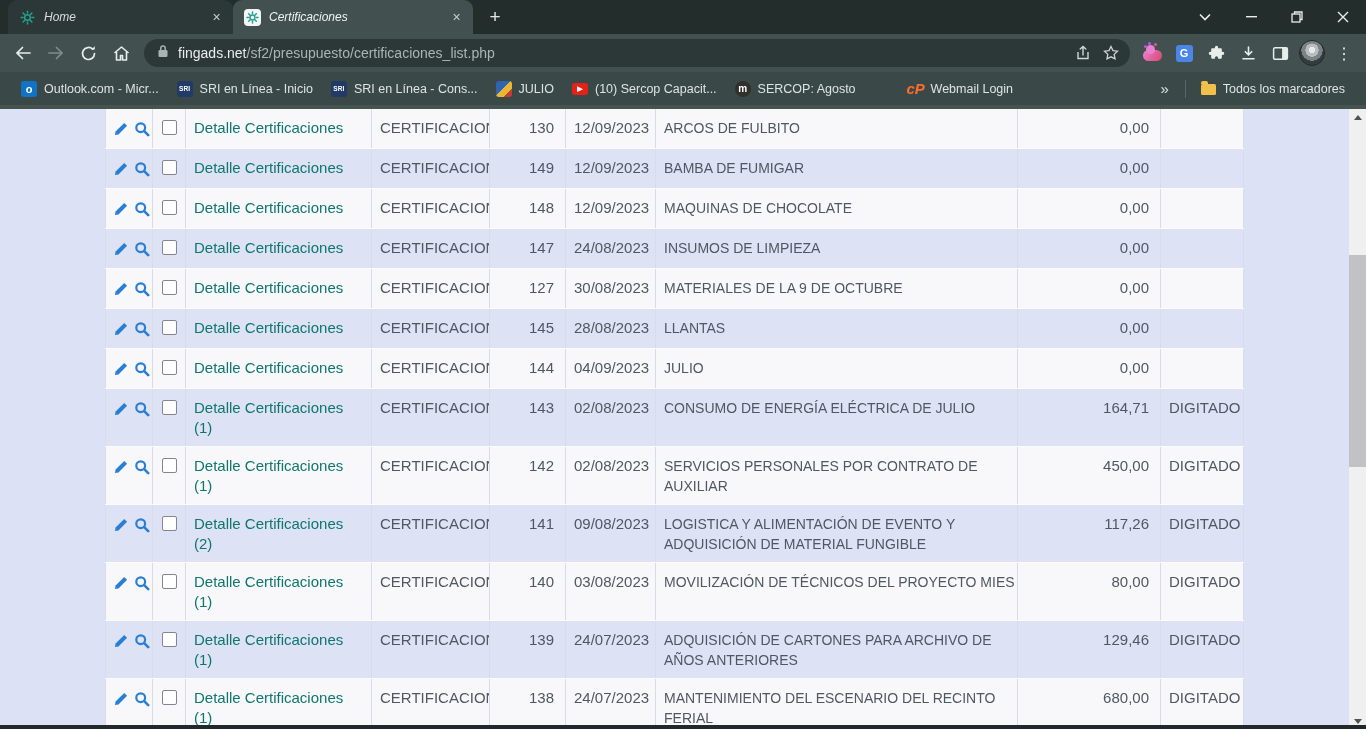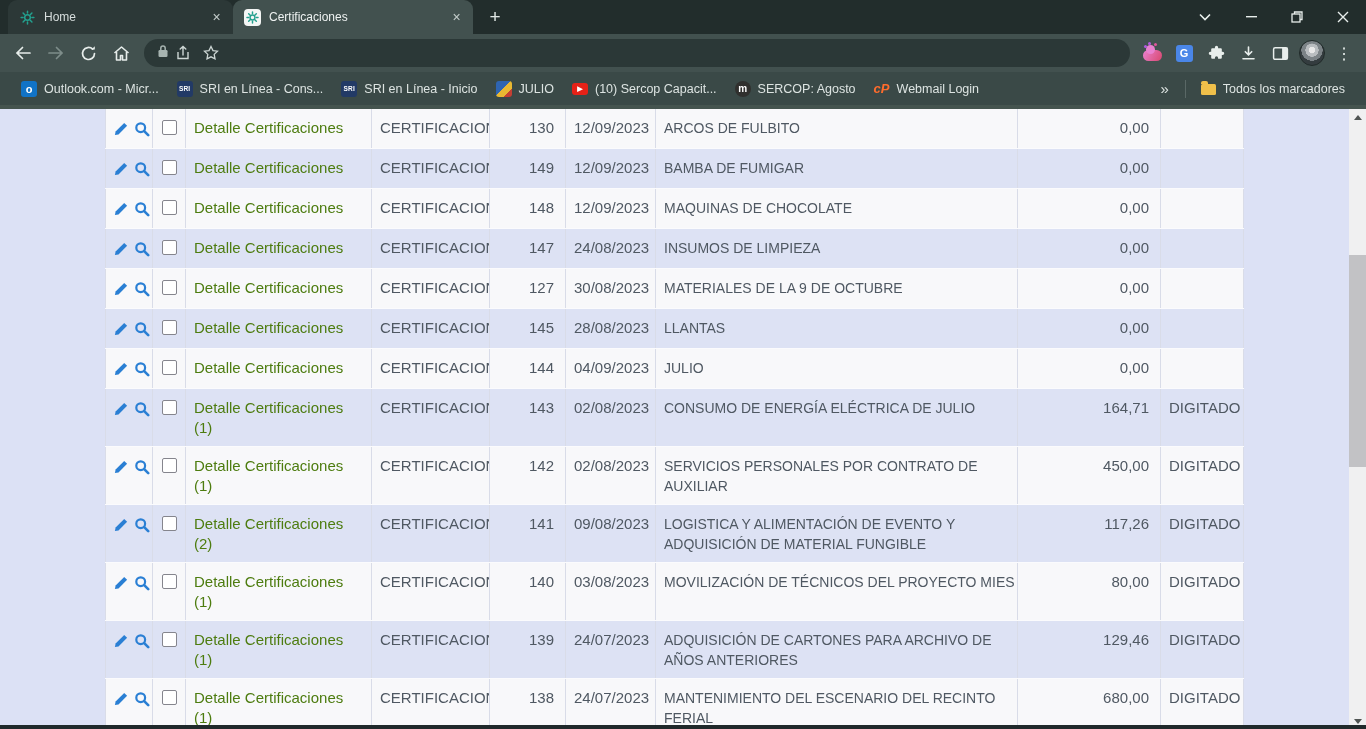--- a/index.html
+++ b/index.html
@@ -4,21 +4,21 @@
 <style>
   * { margin:0; padding:0; box-sizing:border-box; }
   html,body { width:1366px; height:729px; overflow:hidden; }
   body { font-family:"Liberation Sans", sans-serif; background:#dce1f5; position:relative; }
 
   
   .tabbar { position:absolute; top:0; left:0; right:0; height:34px; background:#222d2c; display:flex; align-items:flex-end; }
   .tab { height:34px; display:flex; align-items:center; gap:8px; padding:0 8px 0 11px; font-size:12px; }
   .tab-inactive { width:225px; margin-left:8px; background:#2c3837; color:#d7dedd; border-radius:9px 9px 0 0; }
   .tab-active { width:240px; background:#42514f; color:#eef2f1; border-radius:9px 9px 0 0; }
-  .tab-title { flex:1; white-space:nowrap; overflow:hidden; }
+  .tab-title { flex:1; white-space:nowrap; overflow:hidden;font-style:italic; }
   .tab-close { width:17px; height:17px; border-radius:50%; display:flex; align-items:center; justify-content:center; color:#c4cdcb; font-size:14px; cursor:default; }
   .favicon-wrap { width:17px; height:17px; display:flex; align-items:center; justify-content:center; }
   .favicon-wrap.boxed { background:#f4f6f5; border-radius:4px; }
   .newtab-btn { width:28px; height:28px; margin:0 0 3px 8px; display:flex; align-items:center; justify-content:center; color:#dfe6e4; font-size:19px; border-radius:50%; }
   .win-controls { margin-left:auto; display:flex; height:34px; align-items:stretch; }
   .win-btn { width:46px; display:flex; align-items:center; justify-content:center; color:#e8eeec; }
 
   
   .toolbar { position:absolute; top:34px; left:0; right:0; height:38px; background:#42514f; display:flex; align-items:center; padding:0 6px; }
   .nav-btn { width:33px; height:33px; border-radius:50%; display:flex; align-items:center; justify-content:center; color:#e7edeb; font-size:19px; flex:0 0 auto; }
@@ -37,41 +37,41 @@
 
   
   .bookmarks { position:absolute; top:72px; left:0; right:0; height:33px; background:#3a4947; display:flex; align-items:center; padding:0 12px; }
   .bm-item { display:flex; align-items:center; gap:7px; height:26px; padding:0 9px; border-radius:13px; color:#dde4e2; font-size:12.5px; white-space:nowrap; flex:0 0 auto; }
   .bm-icon { width:16px; height:16px; display:flex; align-items:center; justify-content:center; border-radius:3px; font-weight:bold; flex:0 0 auto; }
   .fav-outlook { background:#1173c6; color:#fff; font-size:11px; }
   .fav-sri { background:#223a66; color:#fff; font-size:6.5px; letter-spacing:.2px; }
   .fav-iess { background:linear-gradient(135deg,#2e64b1 45%,#e9b832 45% 75%,#c43f33 75%); border-radius:3px; }
   .fav-youtube { background:#e62117; color:#fff; font-size:7px; height:12px; border-radius:3px; }
   .fav-sercop { background:#30302e; color:#fff; border-radius:50%; font-size:10px; }
-  .fav-cpanel { color:#ff6c2c; font-size:13px; font-style:italic; }
+  .fav-cpanel { color:#ff6c2c; font-size:15px; font-style:italic;margin-left:34px; }
   .fav-cnc { background:conic-gradient(#2b5fa8,#d8b02c,#bf3b31,#2b5fa8); border-radius:50%; }
   .bm-spacer { flex:1; }
   .bm-overflow { color:#dce3e1; font-size:15px; padding:0 10px; }
   .bm-sep { width:1px; height:18px; background:#5a6866; margin:0 6px; }
   .folder-icon { position:relative; width:15px; height:11px; background:#f0c04a; border-radius:1.5px; margin-top:2px; }
   .folder-icon::before { content:""; position:absolute; top:-3px; left:0; width:7px; height:3px; background:#f0c04a; border-radius:2px 2px 0 0; }
 
   
   .page-strip { position:absolute; top:105px; left:0; right:0; height:4px; background:#45544f; }
   .content { position:absolute; top:109px; left:0; right:0; bottom:0; background:#dce1f5; overflow:hidden; }
 
   table.grid { position:absolute; left:105px; top:0; width:1138px; table-layout:fixed; border-collapse:collapse; background:#f8f8fa; }
   .grid td { border-right:1px solid #d9dce8; border-bottom:1px solid #fbfbfd; padding:8.5px 8px; font-size:15px; line-height:20px; color:#4f5862; vertical-align:top; overflow:hidden; }
   .grid tr > td:first-child { border-left:1px solid #d9dce8; }
   .grid tr { background:#f8f8fa; }
   .grid tr.alt { background:#dde2f4; }
   td.c-actions { text-align:center; padding:9px 4px 8px; white-space:nowrap; }
   td.c-actions svg { vertical-align:middle; margin:0 2.5px; }
   td.c-check { text-align:center; }
-  td.c-link { color:#4d7c0f; }
+  td.c-link { color:#0f766e; }
   td.c-num, td.c-amount { text-align:right; padding-right:11px; }
   td.c-desc { white-space:pre; font-size:14px; padding-right:4px; }
   input.row-cb { appearance:none; -webkit-appearance:none; width:15px; height:15px; border:1.5px solid #85858d; border-radius:2px; background:#fff; margin-top:2px; }
 
   
   .scrollbar { position:absolute; top:0; right:0; bottom:0; width:17px; background:#f0f0f1; }
   .sb-btn { position:absolute; left:0; width:17px; height:16px; display:flex; align-items:center; justify-content:center; }
   .sb-up { top:0; } .sb-down { bottom:0; }
   .tri-up { width:0; height:0; border-left:4px solid transparent; border-right:4px solid transparent; border-bottom:5px solid #4f5453; }
   .tri-down { width:0; height:0; border-left:4px solid transparent; border-right:4px solid transparent; border-top:5px solid #4f5453; }
@@ -157,20 +157,21 @@
       </svg>
   </div>
 
   <div class="urlbar">
     <span>
       <svg width="12" height="14" viewBox="0 0 12 14">
           <rect x="1.5" y="6" width="9" height="7" rx="1.3" fill="#a7b4b1"></rect>
           <path d="M3.8 6V4.2a2.2 2.2 0 0 1 4.4 0V6" stroke="#a7b4b1" stroke-width="1.5" fill="none"></path>
         </svg>
     </span>
+    <span class="url-text"><span class="url-domain">fingads.net</span><span>/sf2/presupuesto/certificaciones_list.php</span></span>
     <span class="pill-icon">
       <svg width="16" height="16" viewBox="0 0 16 16" fill="none" stroke="#cdd6d4" stroke-width="1.4">
           <path d="M3 7v6.5h10V7"></path>
           <path d="M8 10V1.8M5.2 4L8 1.4 10.8 4" stroke-linecap="round"></path>
         </svg>
     </span>
     <span class="pill-icon">
       <svg width="16" height="16" viewBox="0 0 16 16" fill="none" stroke="#cdd6d4" stroke-width="1.3">
           <path d="M8 1.5l2 4.1 4.5.6-3.3 3.2.8 4.5L8 11.8 4 13.9l.8-4.5L1.5 6.2 6 5.6z"></path>
         </svg>
@@ -207,26 +208,26 @@
 
 <div class="bookmarks">
 
     <div class="bm-item">
       <span class="bm-icon fav-outlook">o</span>
       <span>Outlook.com - Micr...</span>
     </div>
 
     <div class="bm-item">
       <span class="bm-icon fav-sri">SRI</span>
+      <span>SRI en Línea - Inicio</span>
+    </div>
+
+    <div class="bm-item">
+      <span class="bm-icon fav-sri">SRI</span>
       <span>SRI en Línea - Cons...</span>
-    </div>
-
-    <div class="bm-item">
-      <span class="bm-icon fav-sri">SRI</span>
-      <span>SRI en Línea - Inicio</span>
     </div>
 
     <div class="bm-item">
       <span class="bm-icon fav-iess"></span>
       <span>JULIO</span>
     </div>
 
     <div class="bm-item">
       <span class="bm-icon fav-youtube">▶</span>
       <span>(10) Sercop Capacit...</span>

